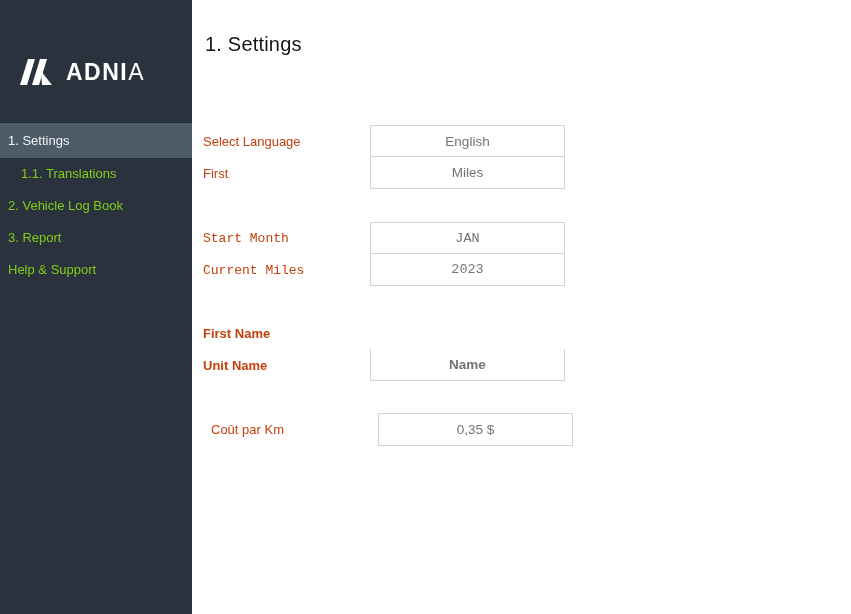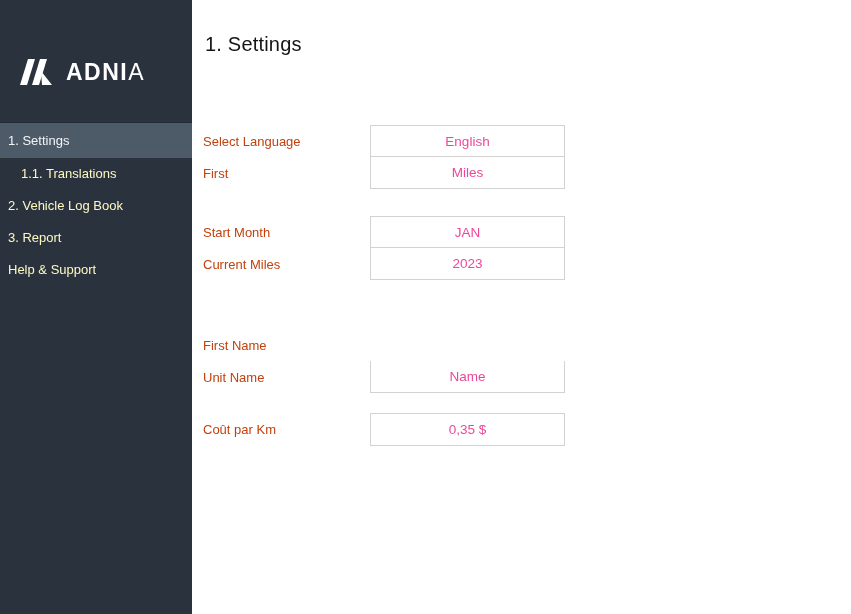--- a/index.html
+++ b/index.html
@@ -27,59 +27,59 @@
   .brand {
     color:#ffffff; font-size:23px; font-weight:700;
     letter-spacing:1.5px; line-height:36px;
   }
   .brand .brand-light { font-weight:300; letter-spacing:1px; }
 
   .nav { position:absolute; left:0; top:122px; width:192px; }
   .nav-item {
     height:32px; line-height:32px;
     padding-left:8px;
-    color:#fef9c3; font-size:13px;
+    color:#84cc16; font-size:13px;
     cursor:pointer; white-space:nowrap;
   }
   .nav-item.active {
     height:36px; line-height:35px;
     background:#4d5a68;
     border-top:1px solid #222b34;
     color:#f2f4f6;
   }
   .nav-item.indent { padding-left:21px; }
 
   
   .main { position:absolute; left:192px; top:0; width:659px; height:614px; background:#ffffff; }
   .page-title {
     position:absolute; left:13px; top:33px;
     font-size:20px; color:#151515; font-weight:500;
     letter-spacing:0.2px;
   }
 
   .group { position:absolute; left:0; width:580px; }
   .g1 { top:125px; }
-  .g2 { top:216px; }
-  .g3 { top:329px; }
-  .g4 { top:413px; }
+  .g2 { top:222px;font-family:Liberation Mono, monospace; }
+  .g3 { top:317px;font-weight:bold; }
+  .g4 { top:413px;padding-left:8px; }
 
   .frow { position:relative; height:32px; }
   .frow.tall { height:33px; }
   .frow .flabel {
     position:absolute; left:11px; top:0; height:100%;
     display:flex; align-items:center;
     font-size:13px; color:#c2410c;
   }
   .frow .fcell {
     position:absolute; left:178px; top:0;
     width:195px; height:100%;
     border:1px solid #d2d2d2;
     background:#ffffff;
     display:flex; align-items:center; justify-content:center;
-    font-size:13.5px; color:#ec4899;
+    font-size:13.5px; color:#737373;
     cursor:pointer;
   }
   .frow + .frow .fcell { border-top:none; }
 </style>
 </head>
 <body>
 
 <div class="app">
 
   <div class="sidebar">

